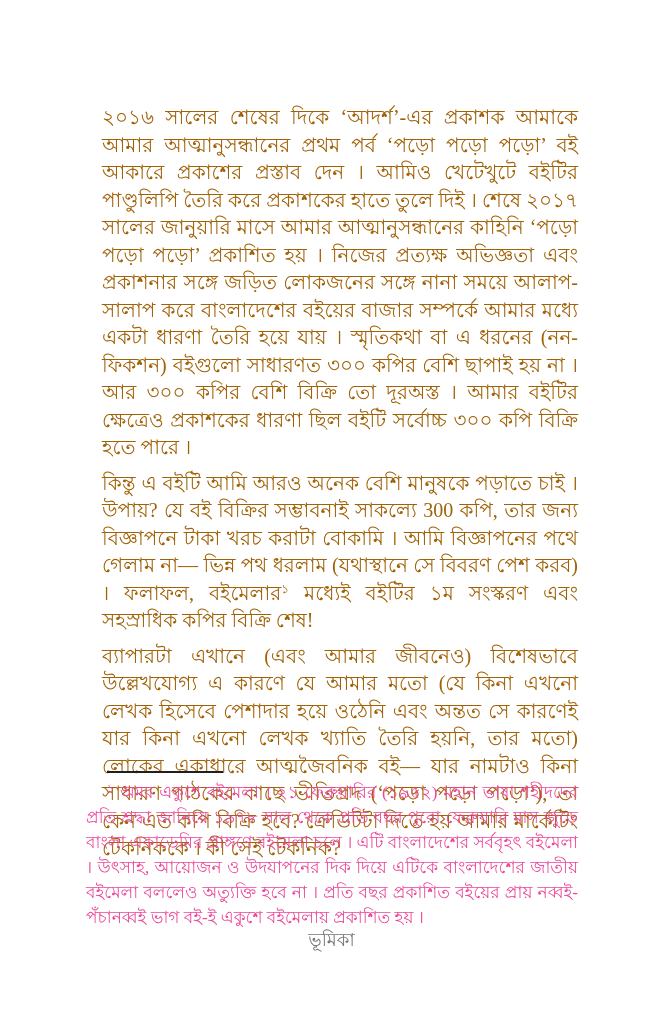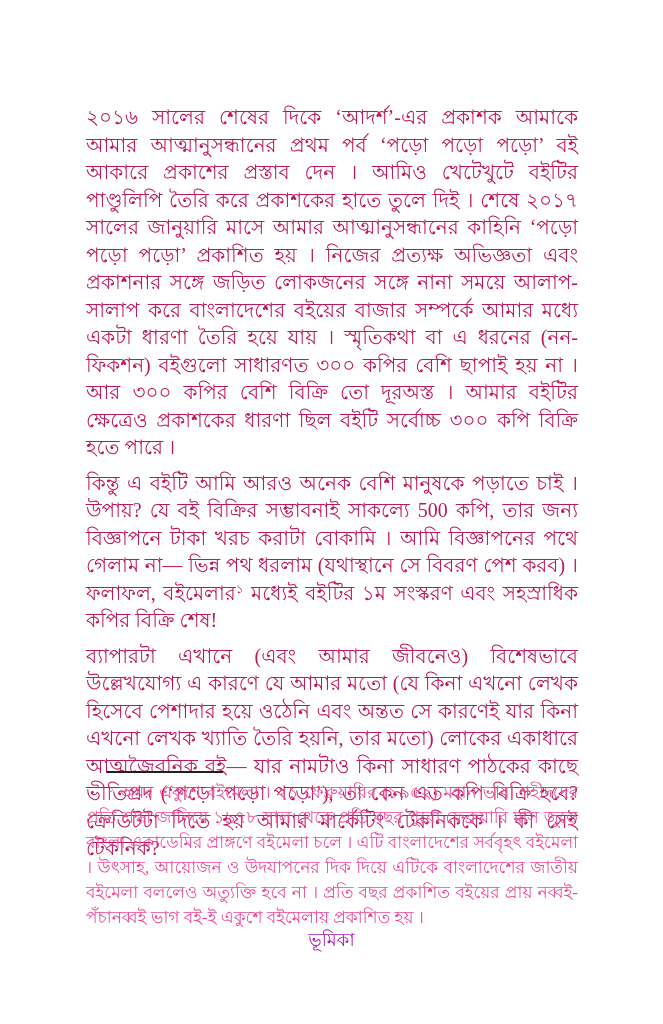--- a/index.html
+++ b/index.html
@@ -16,25 +16,25 @@
     font-family: "Liberation Serif", "DejaVu Serif", serif;
     overflow: hidden;
   }
   .body-text {
     position: absolute;
     left: 86px;
     top: 104px;
     width: 492px;
   }
   .para {
-    margin: 0 0 8px 0;
+    margin: 0 0 8px 16px;
     font-size: 20px;
     line-height: 27.5px;
     text-align: justify;
-    color: #be185d;
+    color: #a16207;
   }
   .para:last-child { margin-bottom: 0; }
   .fnref {
     font-size: 12px;
     line-height: 0;
     vertical-align: 7px;
   }
   .footnote-rule {
     position: absolute;
     left: 107px;
@@ -60,32 +60,32 @@
     vertical-align: 6px;
   }
   .page-footer {
     position: absolute;
     left: 0;
     top: 927px;
     width: 663px;
     text-align: center;
     font-size: 18px;
     line-height: 26px;
-    color: #a21caf;
+    color: #737373;
   }
 </style>
 </head>
 <body>
 
 <div class="page">
 
   <div class="body-text">
     <p class="para">২০১৬ সালের শেষের দিকে ‘আদর্শ’-এর প্রকাশক আমাকে আমার আত্মানুসন্ধানের প্রথম পর্ব ‘পড়ো পড়ো পড়ো’ বই আকারে প্রকাশের প্রস্তাব দেন । আমিও খেটেখুটে বইটির পাণ্ডুলিপি তৈরি করে প্রকাশকের হাতে তুলে দিই । শেষে ২০১৭ সালের জানুয়ারি মাসে আমার আত্মানুসন্ধানের কাহিনি ‘পড়ো পড়ো পড়ো’ প্রকাশিত হয় । নিজের প্রত্যক্ষ অভিজ্ঞতা এবং প্রকাশনার সঙ্গে জড়িত লোকজনের সঙ্গে নানা সময়ে আলাপ-সালাপ করে বাংলাদেশের বইয়ের বাজার সম্পর্কে আমার মধ্যে একটা ধারণা তৈরি হয়ে যায় । স্মৃতিকথা বা এ ধরনের (নন-ফিকশন) বইগুলো সাধারণত ৩০০ কপির বেশি ছাপাই হয় না । আর ৩০০ কপির বেশি বিক্রি তো দূরঅস্ত । আমার বইটির ক্ষেত্রেও প্রকাশকের ধারণা ছিল বইটি সর্বোচ্চ ৩০০ কপি বিক্রি হতে পারে ।</p>
 
-    <p class="para"><span>কিন্তু এ বইটি আমি আরও অনেক বেশি মানুষকে পড়াতে চাই । উপায়? যে বই বিক্রির সম্ভাবনাই সাকল্যে 500 কপি, তার জন্য বিজ্ঞাপনে টাকা খরচ করাটা বোকামি । আমি বিজ্ঞাপনের পথে গেলাম না— ভিন্ন পথ ধরলাম (যথাস্থানে সে বিবরণ পেশ করব) । ফলাফল, বইমেলার</span><sup class="fnref">১</sup><span> মধ্যেই বইটির ১ম সংস্করণ এবং সহস্রাধিক কপির বিক্রি শেষ!</span></p>
+    <p class="para"><span>কিন্তু এ বইটি আমি আরও অনেক বেশি মানুষকে পড়াতে চাই । উপায়? যে বই বিক্রির সম্ভাবনাই সাকল্যে 300 কপি, তার জন্য বিজ্ঞাপনে টাকা খরচ করাটা বোকামি । আমি বিজ্ঞাপনের পথে গেলাম না— ভিন্ন পথ ধরলাম (যথাস্থানে সে বিবরণ পেশ করব) । ফলাফল, বইমেলার</span><sup class="fnref">১</sup><span> মধ্যেই বইটির ১ম সংস্করণ এবং সহস্রাধিক কপির বিক্রি শেষ!</span></p>
 
     <p class="para">ব্যাপারটা এখানে (এবং আমার জীবনেও) বিশেষভাবে উল্লেখযোগ্য এ কারণে যে আমার মতো (যে কিনা এখনো লেখক হিসেবে পেশাদার হয়ে ওঠেনি এবং অন্তত সে কারণেই যার কিনা এখনো লেখক খ্যাতি তৈরি হয়নি, তার মতো) লোকের একাধারে আত্মজৈবনিক বই— যার নামটাও কিনা সাধারণ পাঠকের কাছে ভীতিপ্রদ (‘পড়ো পড়ো পড়ো’), তা কেন এত কপি বিক্রি হবে? ক্রেডিটটা দিতে হয় আমার মার্কেটিং টেকনিককে । কী সেই টেকনিক?</p>
   </div>
 
   <div class="footnote-rule"></div>
 
   <div class="footnote"><sup class="fnmark">১</sup> <span>অমর একুশে বইমেলা । ২১ ফেব্রুয়ারির (১৯৫২) মহান ভাষা শহীদদের প্রতি শ্রদ্ধা জানিয়ে ১৯৭৮ সাল থেকে প্রতি বছর পুরো ফেব্রুয়ারি মাস জুড়ে বাংলা একাডেমির প্রাঙ্গণে বইমেলা চলে । এটি বাংলাদেশের সর্ববৃহৎ বইমেলা । উৎসাহ, আয়োজন ও উদযাপনের দিক দিয়ে এটিকে বাংলাদেশের জাতীয় বইমেলা বললেও অত্যুক্তি হবে না । প্রতি বছর প্রকাশিত বইয়ের প্রায় নব্বই-পঁচানব্বই ভাগ বই-ই একুশে বইমেলায় প্রকাশিত হয় ।</span></div>
 
   <div class="page-footer">
     <span>ভূমিকা</span>

